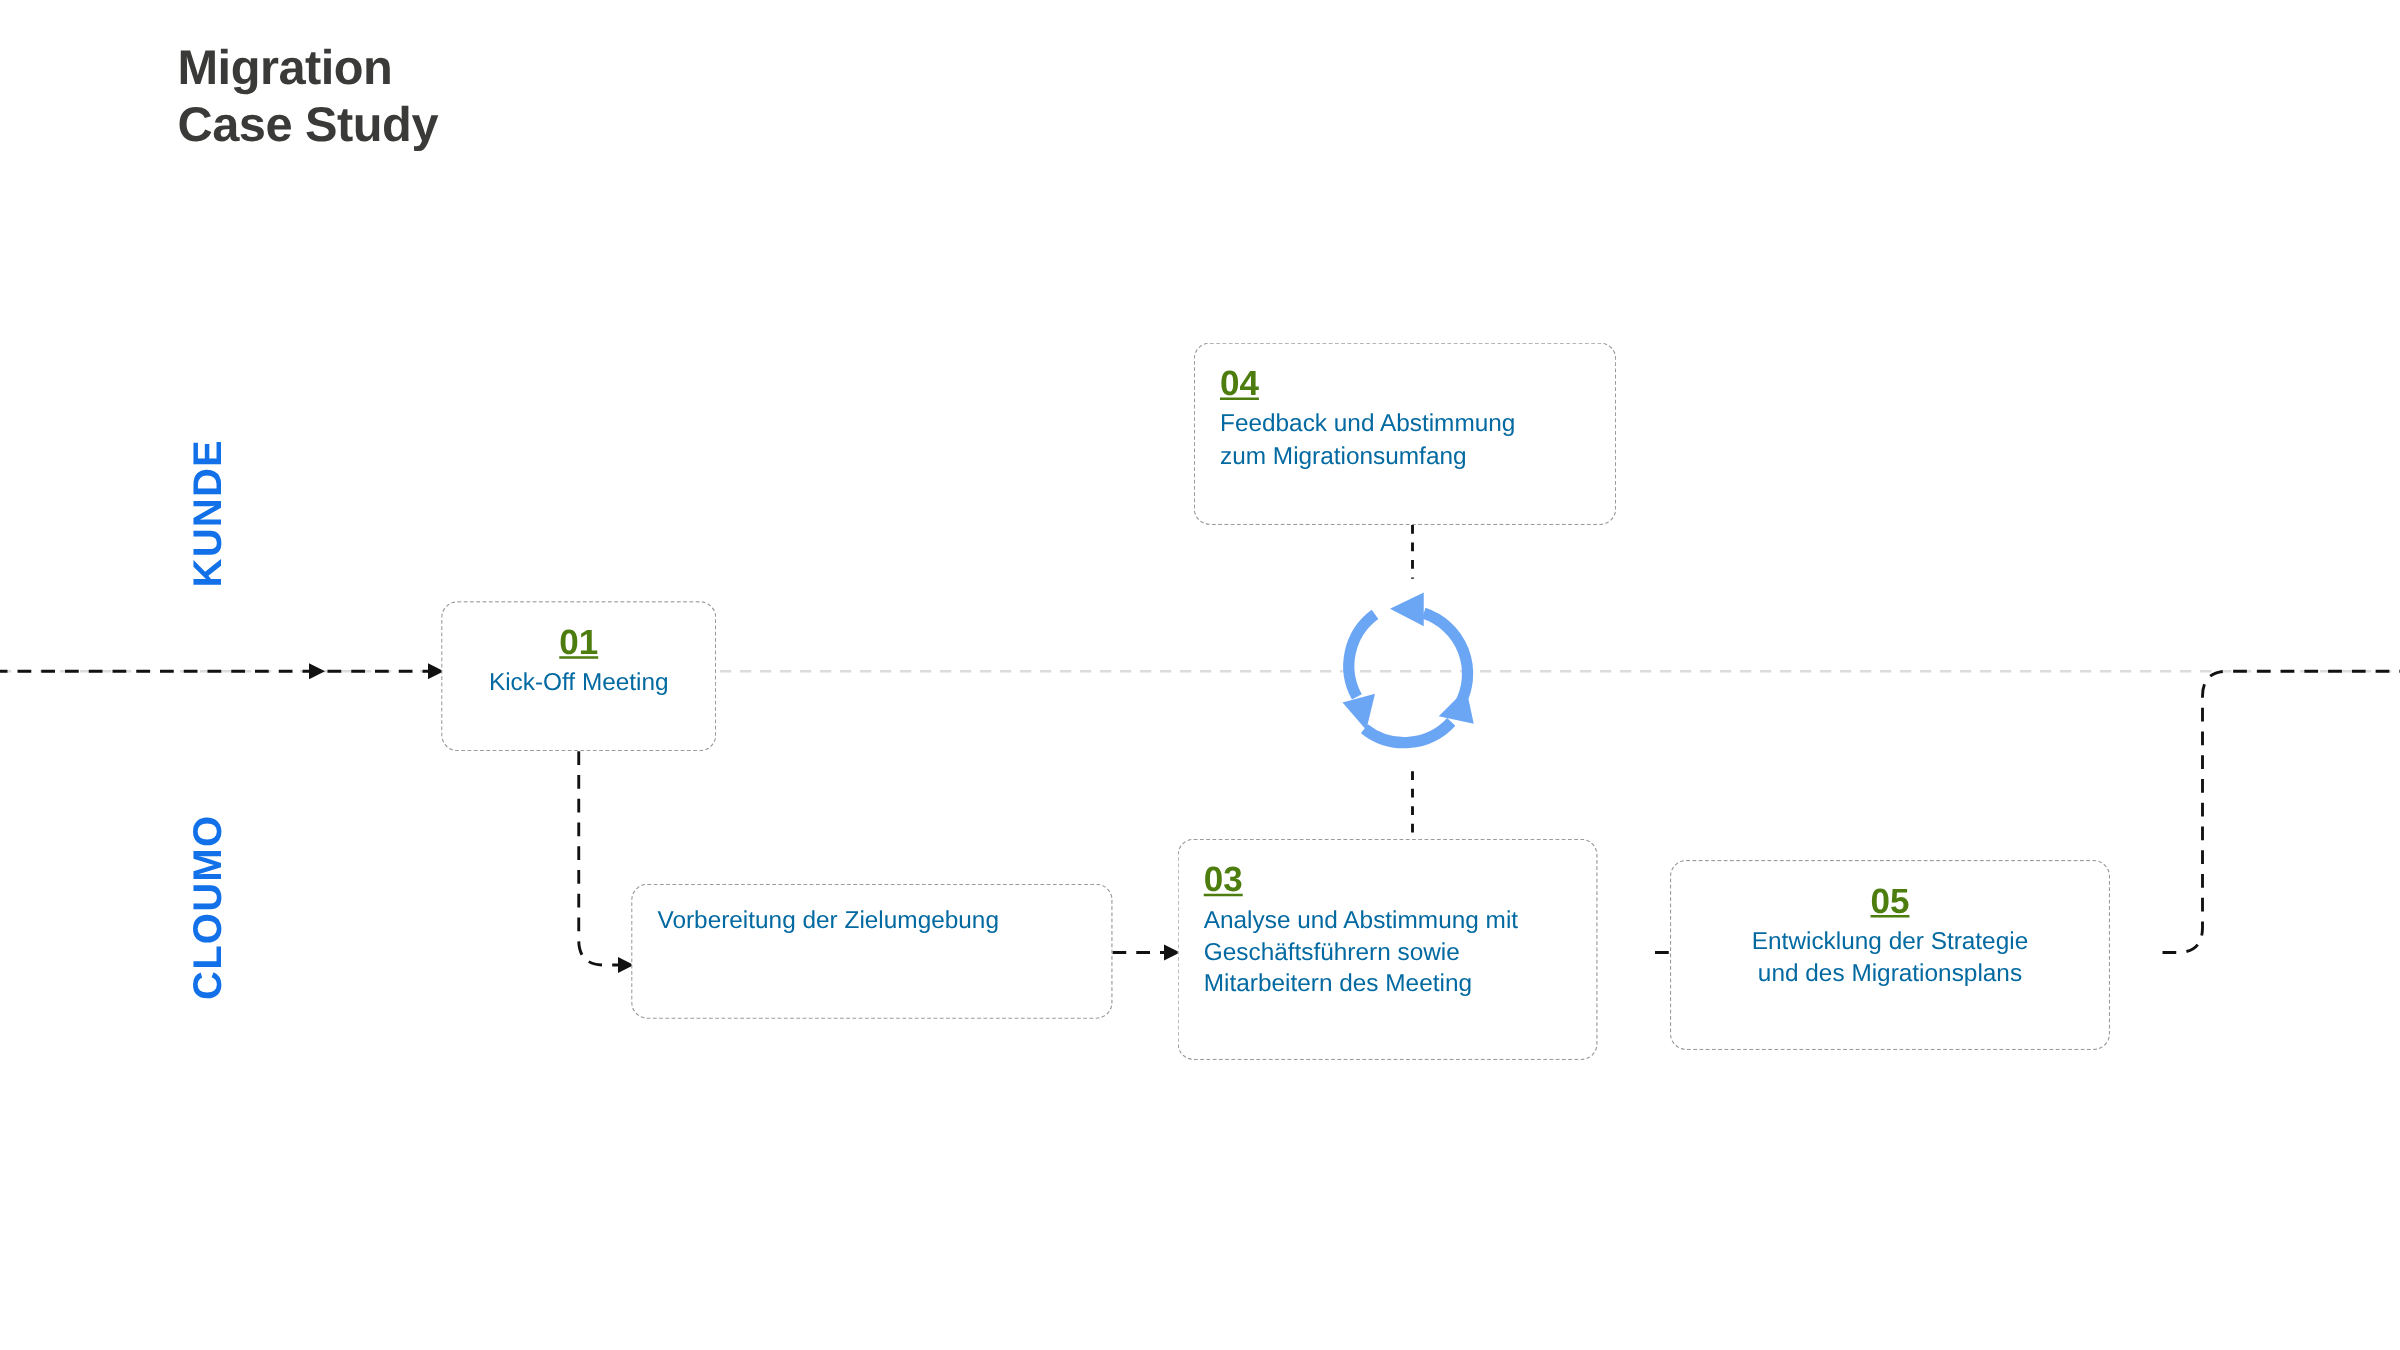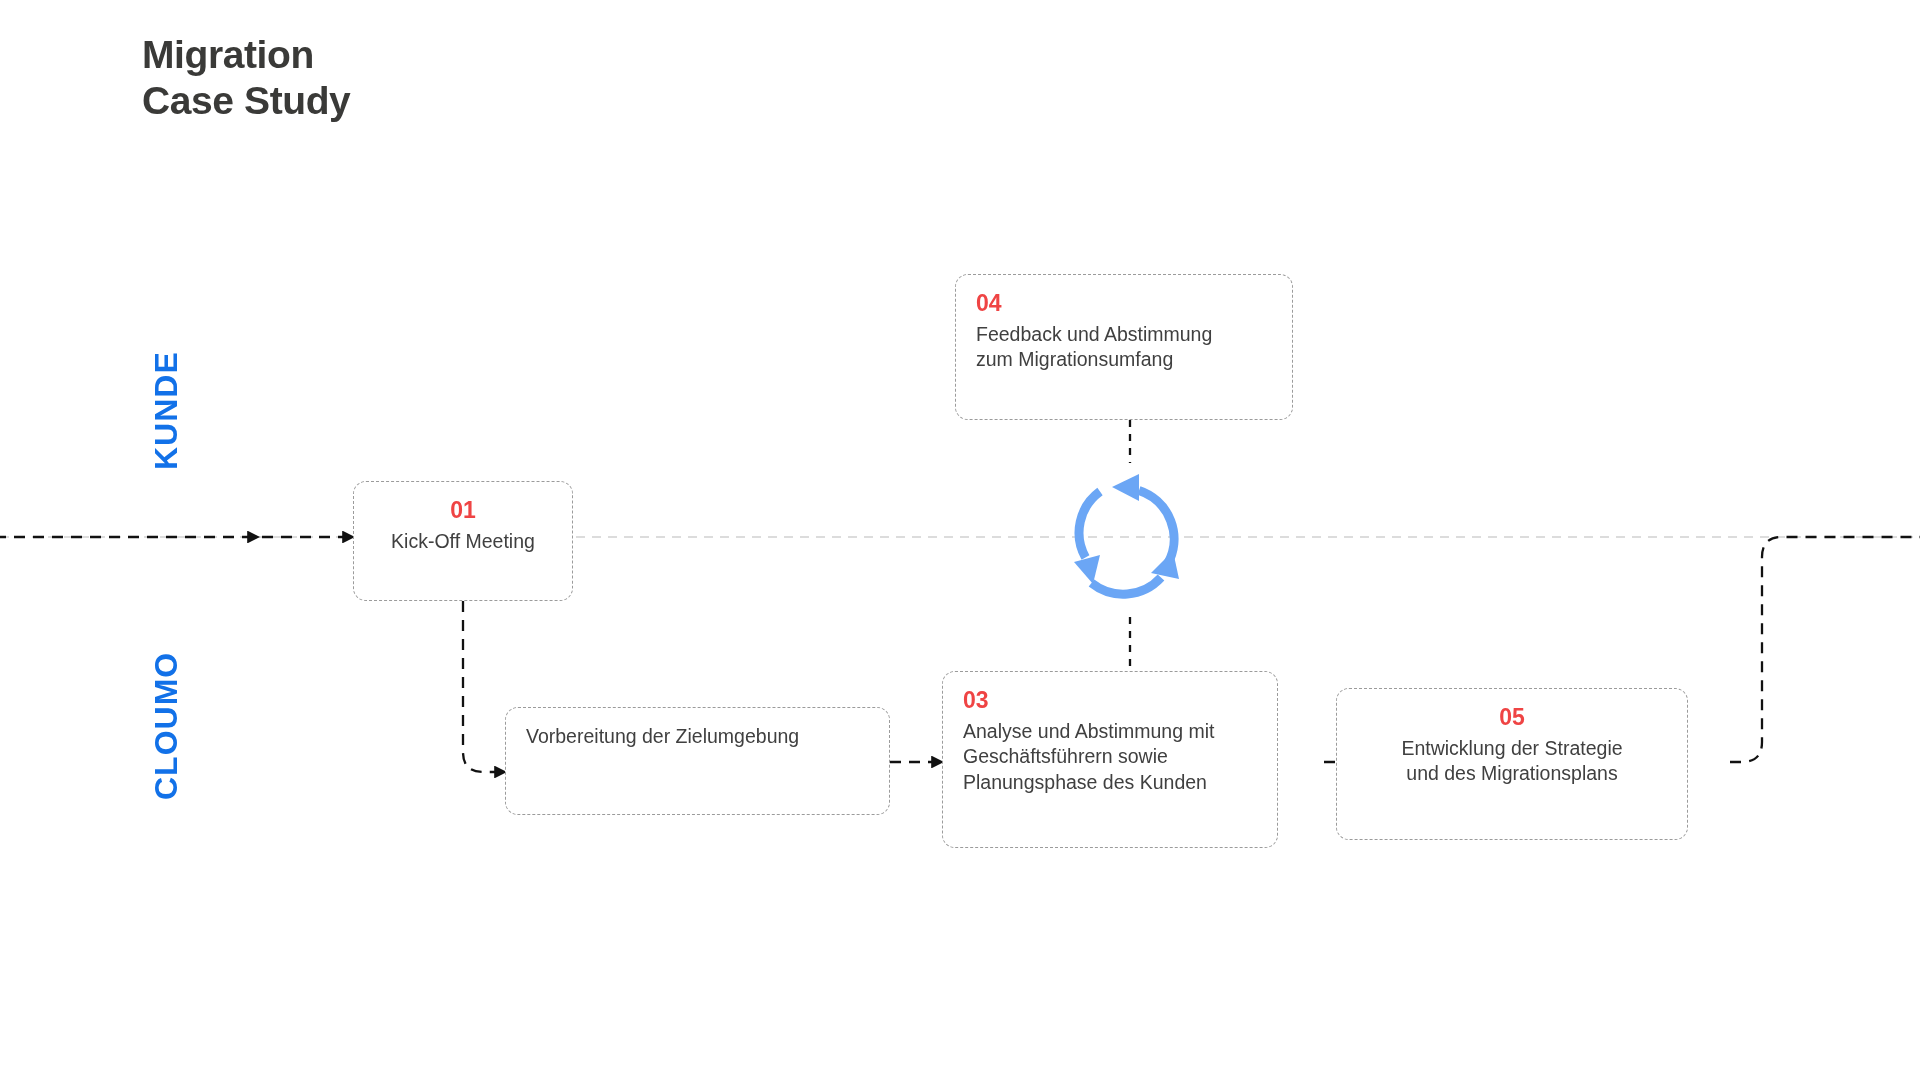--- a/index.html
+++ b/index.html
@@ -39,25 +39,25 @@
 
   
   .node {
     position:absolute;
     border:1.6px dashed #9b9b9b;
     border-radius:13px;
     background:#ffffff;
     padding:16px 20px 14px 20px;
   }
   .node-num {
-    font-size:23px; font-weight:700; color:#ef4444;
-    line-height:1.12; margin-bottom:5px;
+    font-size:28px; font-weight:700; color:#4d7c0f;
+    line-height:1.12; margin-bottom:5px;text-decoration:underline;
   }
   .node-text {
-    font-size:19.5px; font-weight:400; color:#404040;
+    font-size:19.5px; font-weight:400; color:#0369a1;
     line-height:1.31; white-space:pre-line;
   }
 
   #node-01 { left:353px; top:481px; width:220px; height:120px;text-align:center; }
   #node-02 { left:505px; top:707px; width:385px; height:108px; }
   #node-03 { left:942px; top:671px; width:336px; height:177px; }
   #node-04 { left:955px; top:274px; width:338px; height:146px; }
   #node-05 { left:1336px; top:688px; width:352px; height:152px;text-align:center; }
 
   
@@ -124,21 +124,21 @@
   </div>
 
   <div class="node" id="node-02">
     <div class="node-text">Vorbereitung der Zielumgebung</div>
   </div>
 
   <div class="node" id="node-03">
     <div class="node-num">03</div>
     <div class="node-text">Analyse und Abstimmung mit
 Geschäftsführern sowie
-Planungsphase des Kunden</div>
+Mitarbeitern des Meeting</div>
   </div>
 
   <div class="node" id="node-04">
     <div class="node-num">04</div>
     <div class="node-text">Feedback und Abstimmung
 zum Migrationsumfang</div>
   </div>
 
   <div class="node" id="node-05">
     <div class="node-num">05</div>

